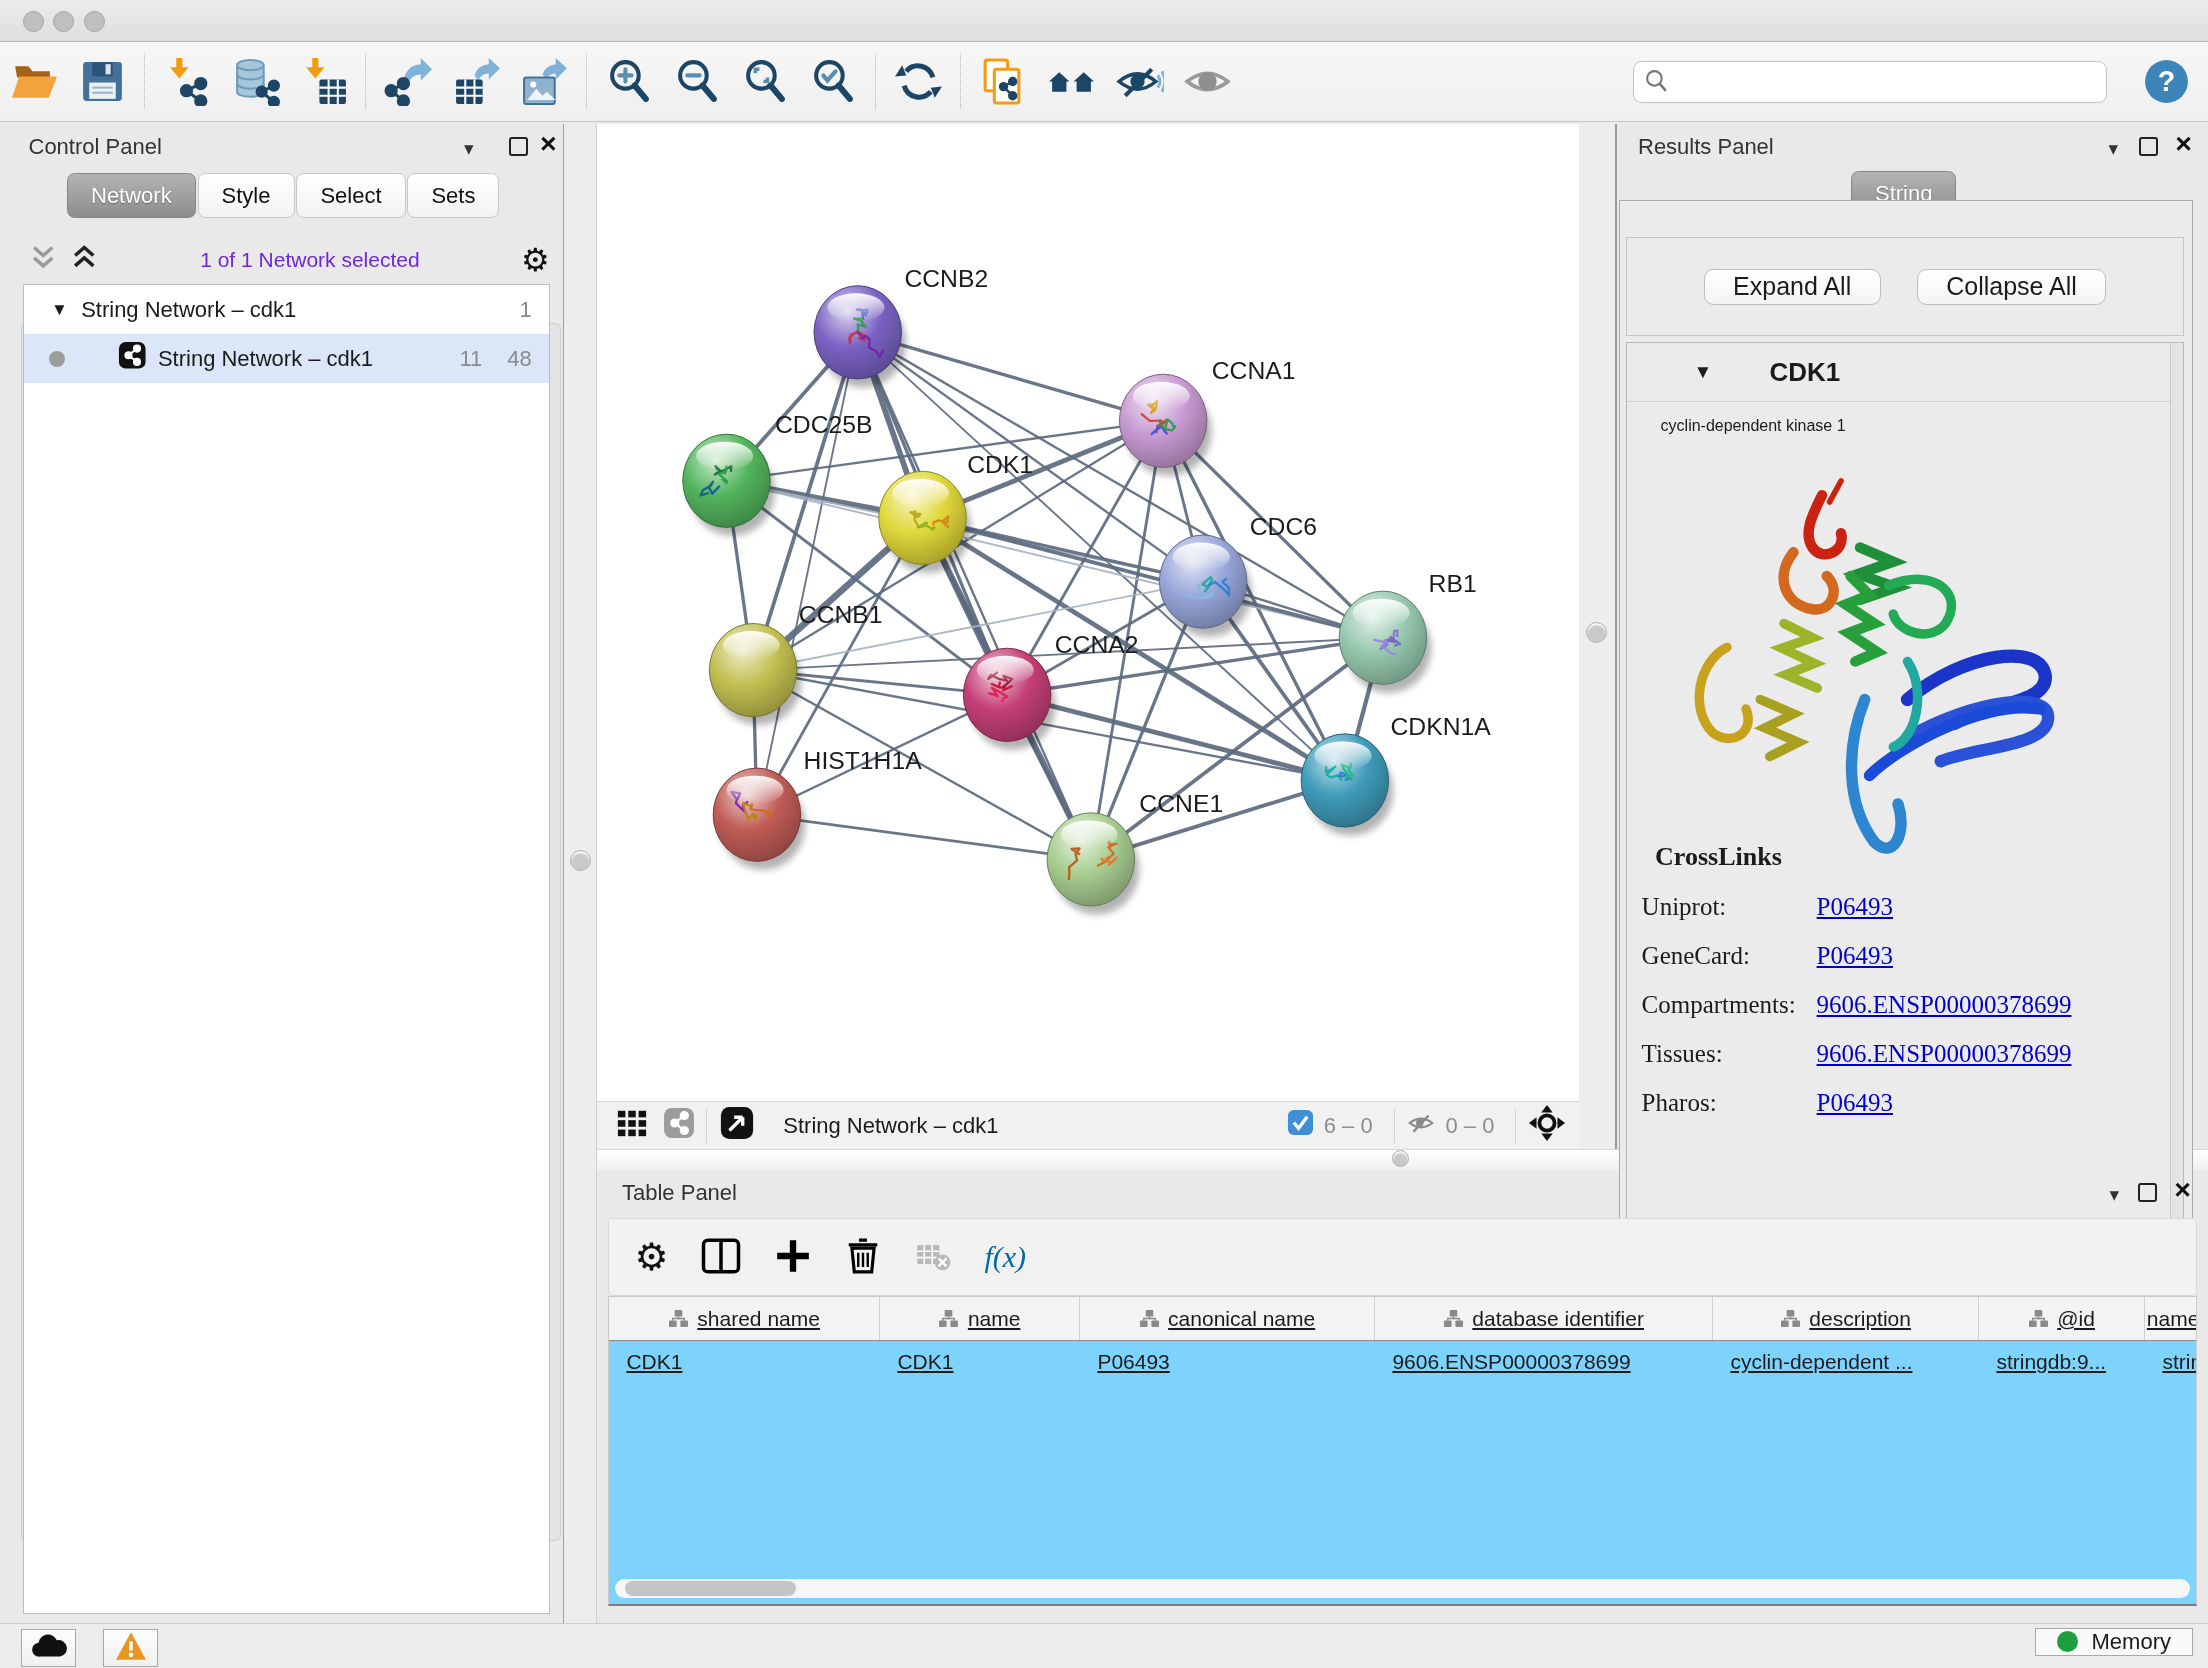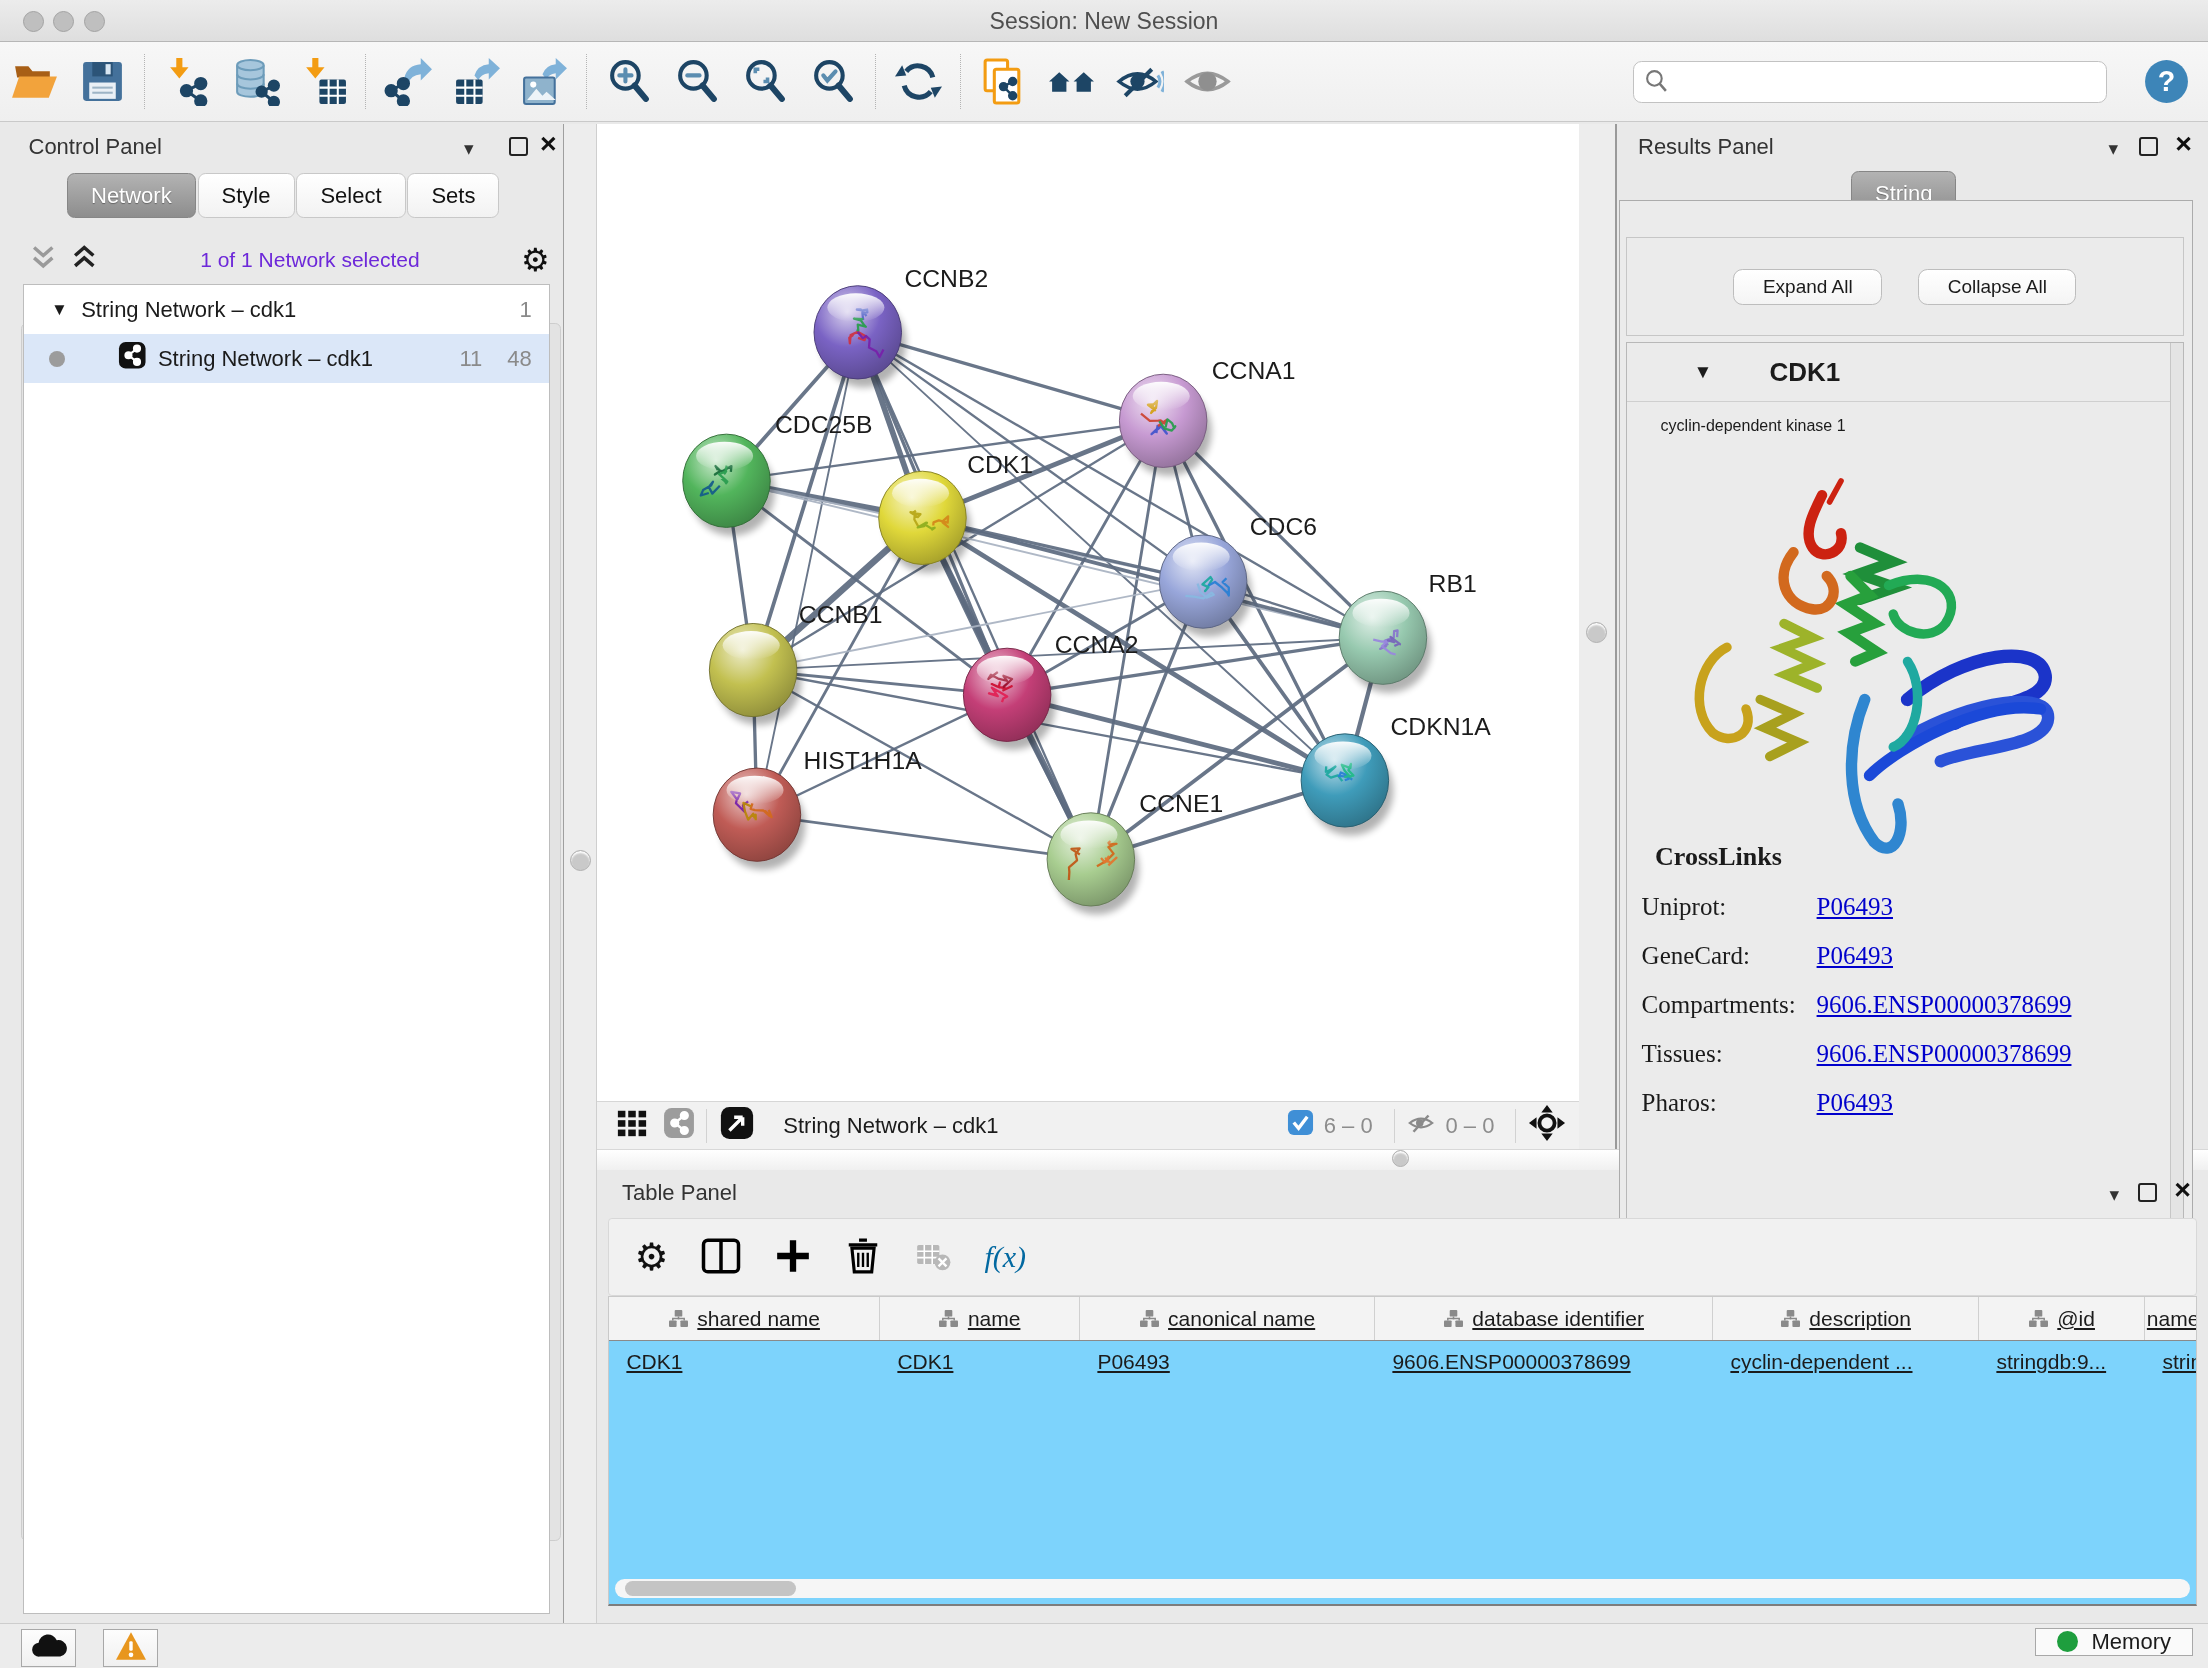--- a/index.html
+++ b/index.html
@@ -70,21 +70,21 @@
   .nb-gray { color:#8c8c8c; }
 
   
   .results-panel { position:absolute; left:1617px; top:124px; width:592px; height:1046px; }
   .rp-tab { position:absolute; left:234px; top:47px; }
   .rp-box { position:absolute; left:1.9px; top:76px; width:574px; height:1075px;
     background:#ebebeb; border:1.9px solid #ababab; }
   .rp-buttons { position:absolute; left:5.7px; top:36px; right:7.6px; height:99px;
     border:1.9px solid #c6c6c6; display:flex; align-items:center; justify-content:center; gap:36px; }
   .rp-btn { height:36px; padding:0 28.5px; background:linear-gradient(#ffffff,#f4f4f4);
-    border:1px solid #bdbdbd; border-radius:9.5px; font-size:19px; display:flex; align-items:center; }
+    border:1px solid #bdbdbd; border-radius:9.5px; font-size:25px; display:flex; align-items:center; }
   .rp-section { position:absolute; left:5.7px; top:141px; right:7.6px; bottom:13.3px;
     border:1.9px solid #b8b8b8; background:#ebebeb; }
   .rp-sec-head { height:59px; border-bottom:1px solid #cfcfcf; display:flex; align-items:center; }
   .rp-sec-head .name { font-size:26px; font-weight:bold; }
   .rp-desc { font-size:16px; padding:15px 0 0 34px; }
   .rp-scroll { position:absolute; top:0; right:0; bottom:0; width:13.3px;
     background:#e4e4e4; border-left:1px solid #c6c6c6; }
   .xl { position:absolute; left:0; right:19px; font-family:"Liberation Serif", serif; }
   .xl-head { font-size:26px; font-weight:bold; }
   .xl-row { display:flex; font-size:25px; margin-top:21px; }
@@ -122,21 +122,20 @@
 
   svg text { font-family:"Liberation Sans", sans-serif; }
 </style>
 </head>
 <body>
 
 <div class="titlebar">
   <span class="tl" style="left:23px"></span>
   <span class="tl" style="left:53px"></span>
   <span class="tl" style="left:84px"></span>
-  <div class="title-text">Session: New Session</div>
 </div>
 
 <div class="toolbar">
   <span class="ticon">
     <svg width="49" height="49" viewBox="0 0 48 48">
         <path d="M5 9h13l4 5h17v6H7z" fill="#a85f16"></path>
         <path d="M2 40l7-21h37l-8 21z" fill="#f2a33c"></path>
       </svg>
     </span>
   <span class="ticon">

